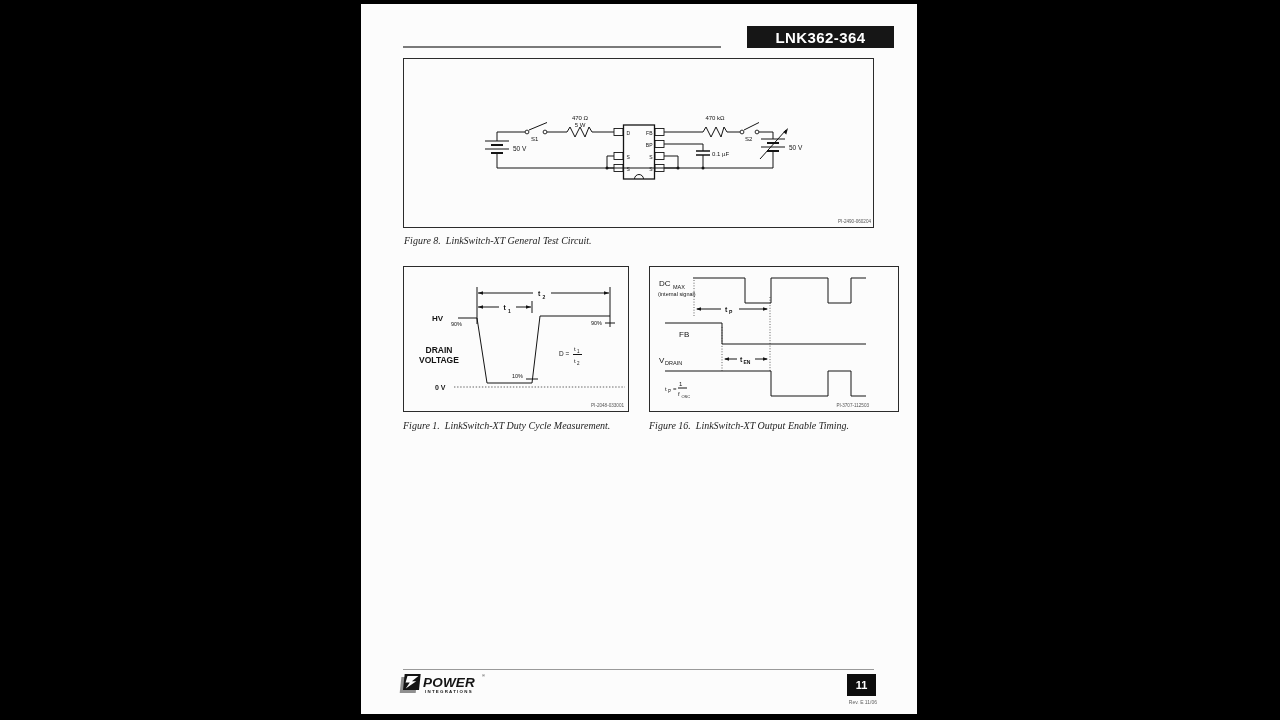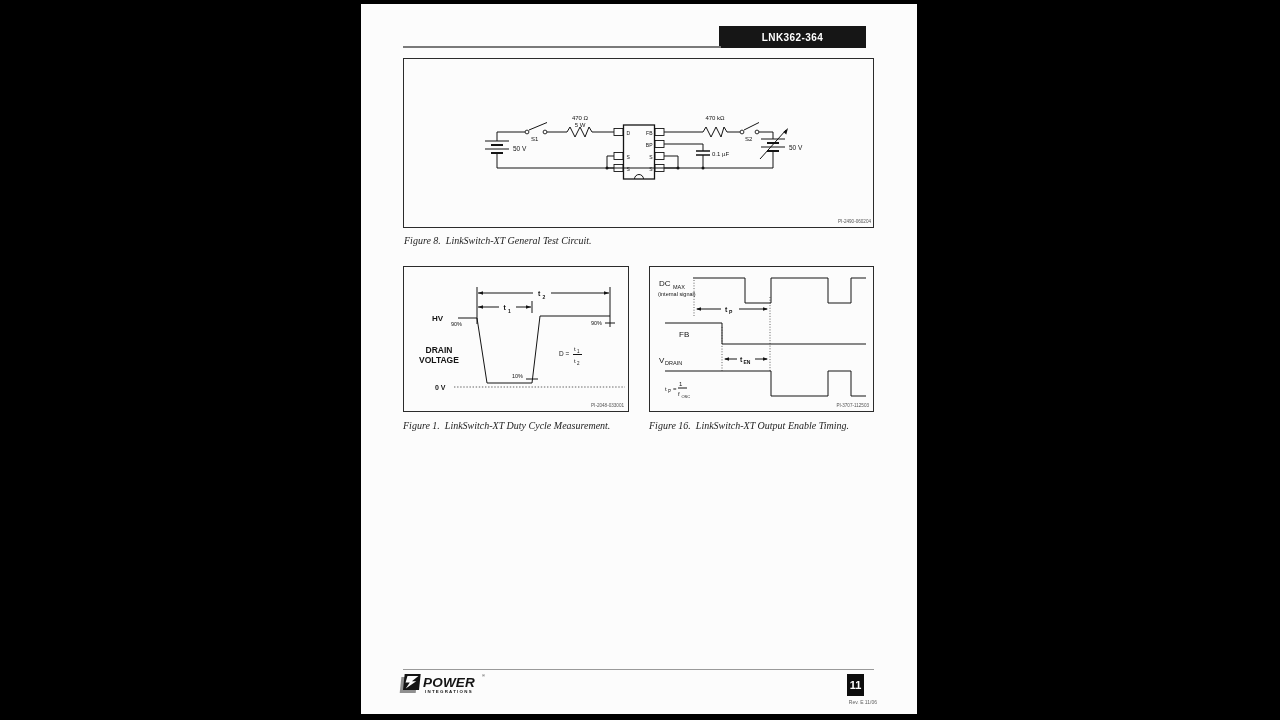--- a/index.html
+++ b/index.html
@@ -5,38 +5,38 @@
   * { margin:0; padding:0; box-sizing:border-box; }
   html,body { width:1280px; height:720px; background:#000; overflow:hidden;
               font-family:"Liberation Sans", sans-serif; }
   .stage { position:absolute; left:0; top:0; width:1280px; height:720px; background:#000; }
   .page  { position:absolute; left:361px; top:0; width:556px; height:720px;
            background:#fcfcfc; }
   .bar-top    { position:absolute; left:0; top:0; width:1280px; height:4px; background:#000; z-index:9; }
   .bar-bottom { position:absolute; left:0; bottom:0; width:1280px; height:6px; background:#000; z-index:9; }
   .abs { position:absolute; }
 
-  .header-box { left:358px; top:26px; width:147px; height:22px; background:#161616;
+  .header-box { left:386px; top:26px; width:147px; height:22px; background:#161616;
                 color:#fff; display:flex; align-items:center; justify-content:center;
-                font-size:10px; font-weight:bold; letter-spacing:.4px; }
+                font-size:15px; font-weight:bold; letter-spacing:.4px; }
   .header-rule { left:42px; top:46px; width:318px; height:2px; background:#7a7a7a; }
 
   .fig-frame { border:1px solid #2b2b2b; background:#fcfcfc; }
   #fig8-frame  { left:42px;  top:58px;  width:471px; height:170px; }
   #fig9-frame  { left:42px;  top:266px; width:226px; height:146px; }
-  #fig10-frame { left:288px; top:266px; width:225px; height:146px;text-decoration:underline; }
+  #fig10-frame { left:288px; top:266px; width:250px; height:146px;text-decoration:underline; }
 
   .caption { font-family:"Liberation Serif", serif; font-style:italic; font-size:10px;
              color:#1c1c1c; white-space:pre; }
   #fig8-caption  { left:43px;  top:235px; }
   #fig9-caption  { left:42px;  top:420px; }
   #fig10-caption { left:288px; top:420px; }
 
   .footer-rule { left:42px; top:669px; width:471px; height:1px; background:#9a9a9a; }
-  .page-num { left:486px; top:674px; width:17px; height:22px; background:#0d0d0d; color:#fff;
+  .page-num { left:486px; top:674px; width:29px; height:22px; background:#0d0d0d; color:#fff;
               display:flex; align-items:center; justify-content:center;
               font-size:11px; font-weight:bold; }
   .rev { left:466px; top:699px; width:50px; font-size:5px; color:#5f5f5f; text-align:right; }
 
   svg { display:block; font-family:"Liberation Sans", sans-serif; }
   svg text { fill:#141414; }
   .ln   { stroke:#141414; stroke-width:1; fill:none; }
   .ln2  { stroke:#141414; stroke-width:1.3; fill:none; }
   .thick{ stroke:#141414; stroke-width:2; fill:none; }
   .dot  { fill:#141414; }

